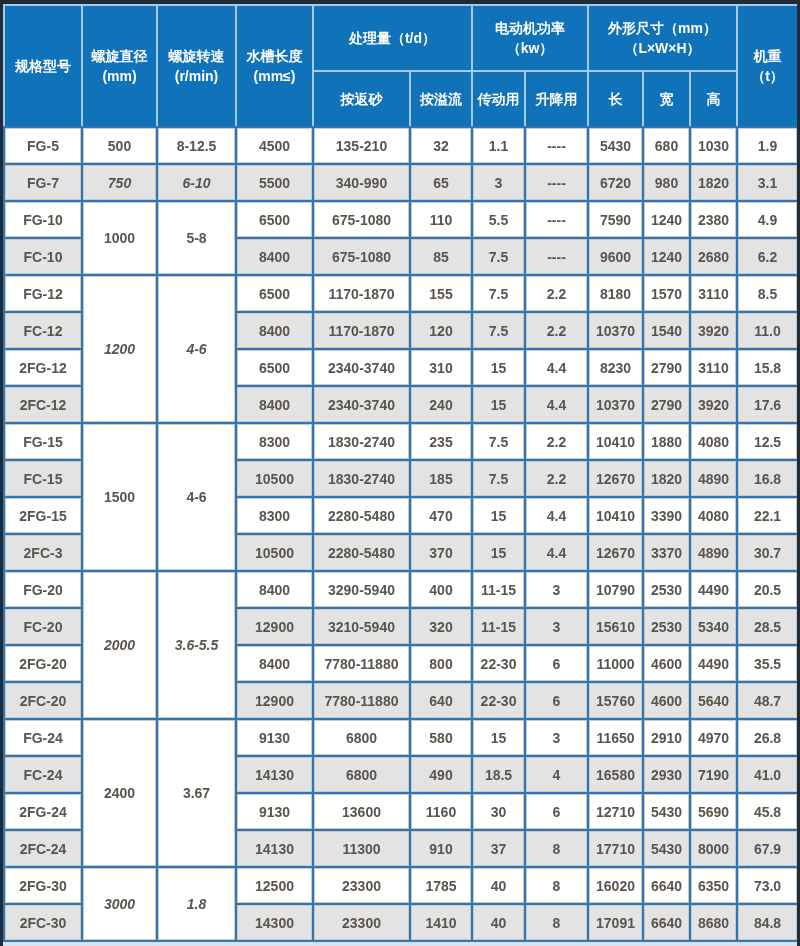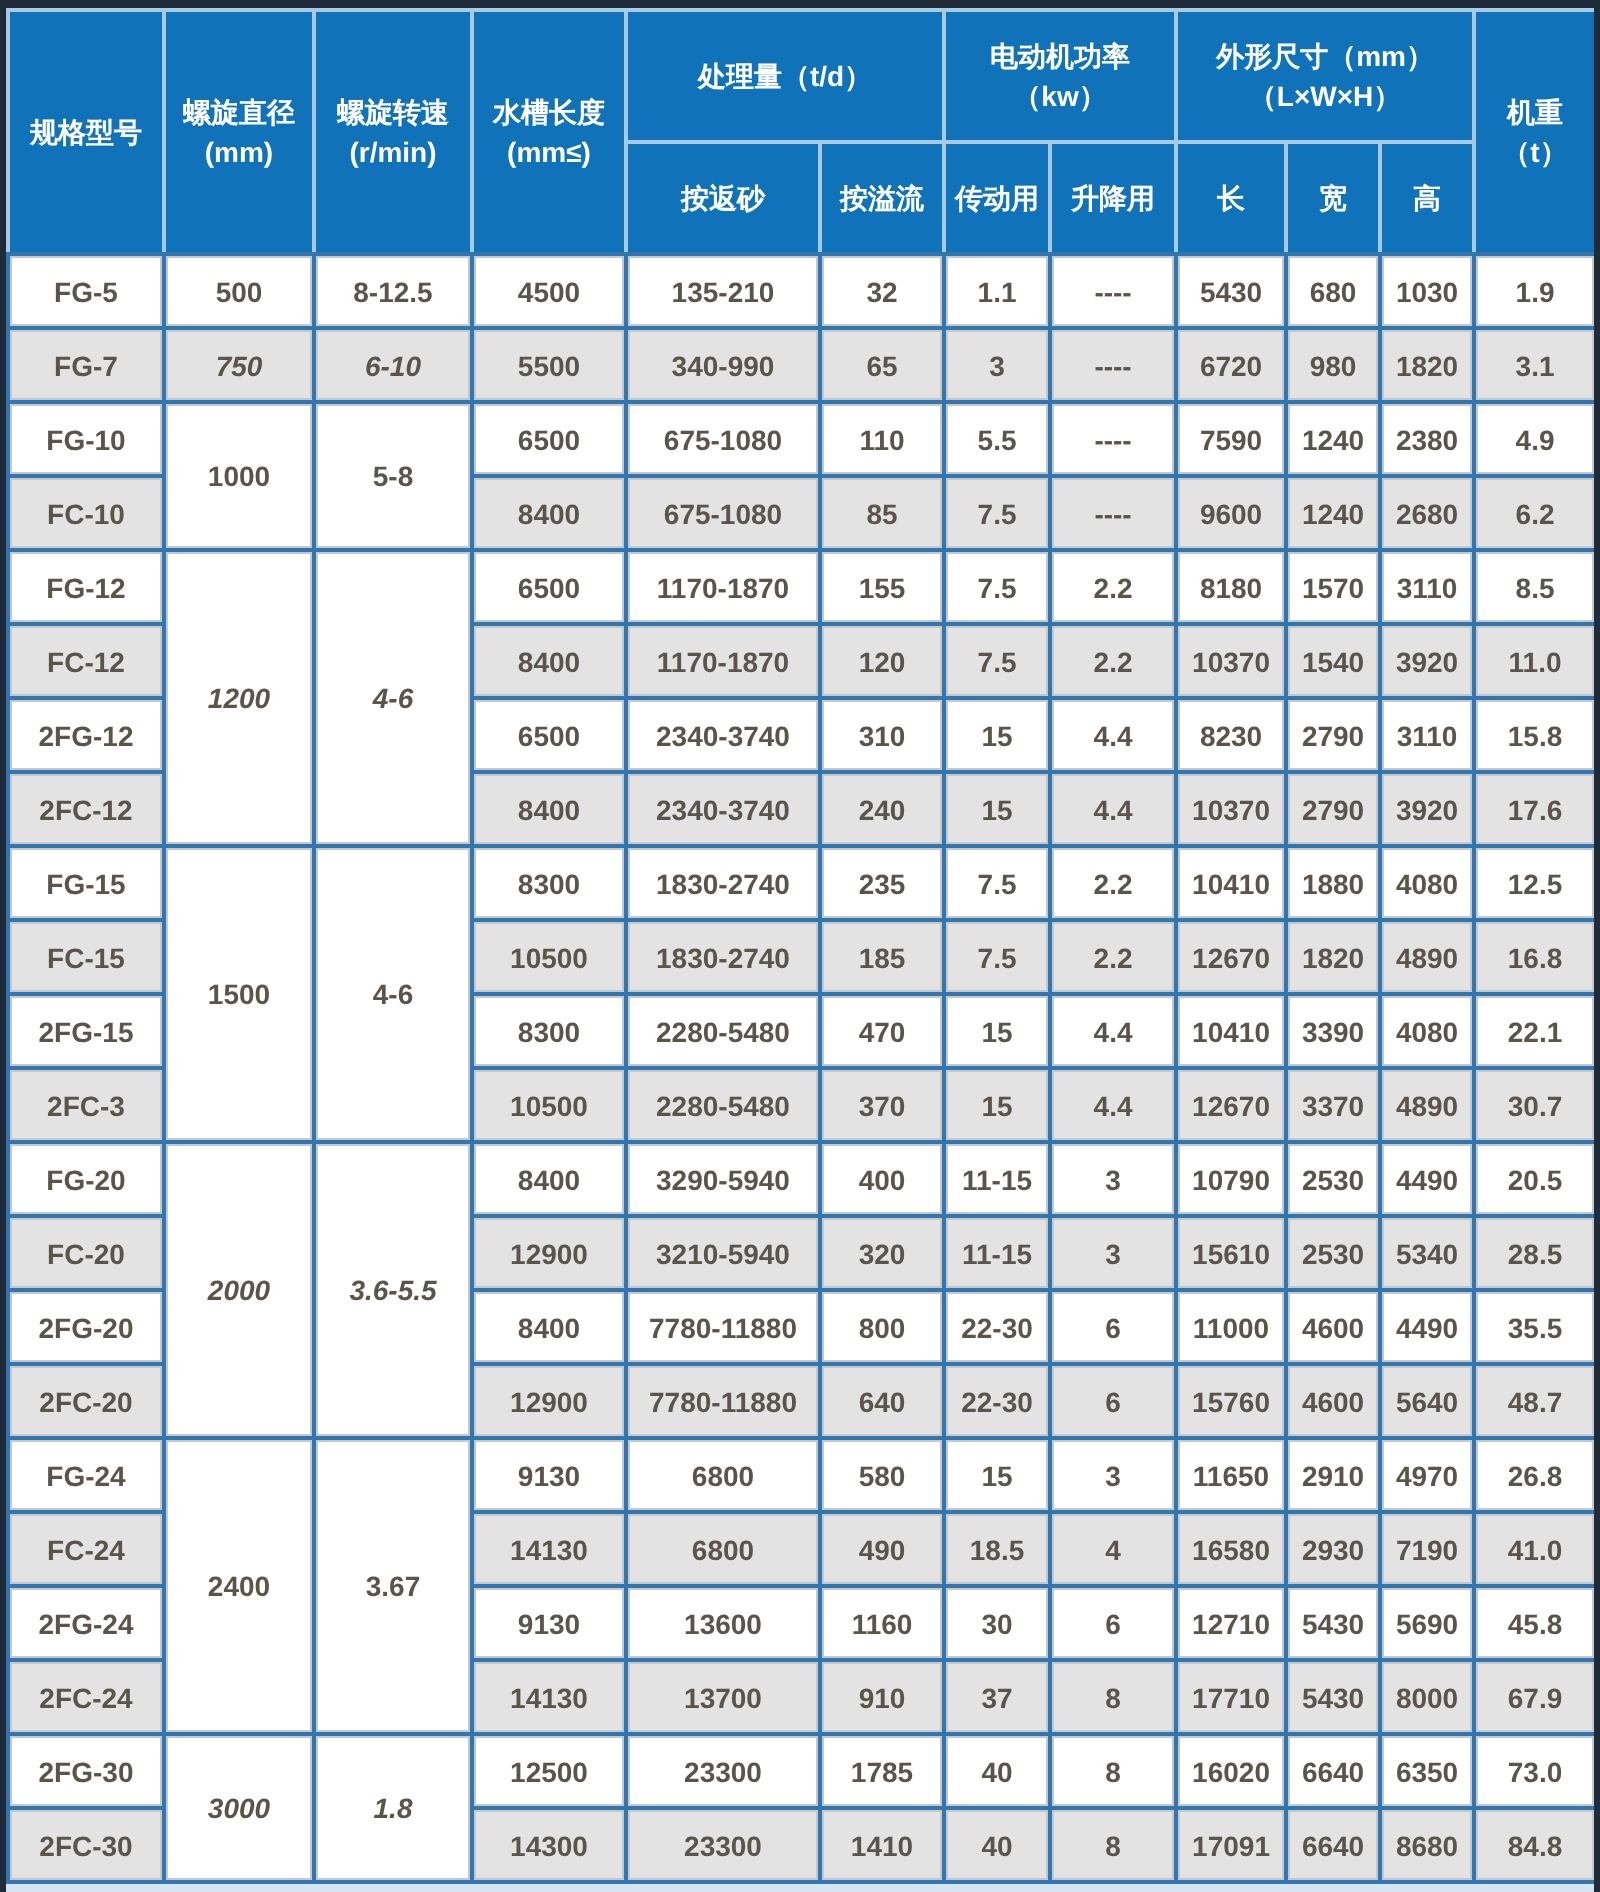--- a/index.html
+++ b/index.html
@@ -321,21 +321,21 @@
           <td>30</td>
           <td>6</td>
           <td>12710</td>
           <td>5430</td>
           <td>5690</td>
           <td>45.8</td>
         </tr>
         <tr class="even">
           <td>2FC-24</td>
           <td>14130</td>
-          <td>13700</td>
+          <td>11300</td>
           <td>910</td>
           <td>37</td>
           <td>8</td>
           <td>17710</td>
           <td>5430</td>
           <td>8000</td>
           <td>67.9</td>
         </tr>
         <tr class="odd">
           <td>2FG-30</td>

